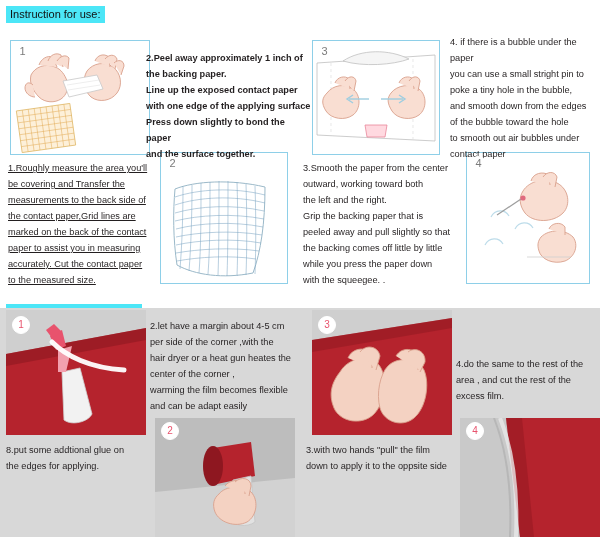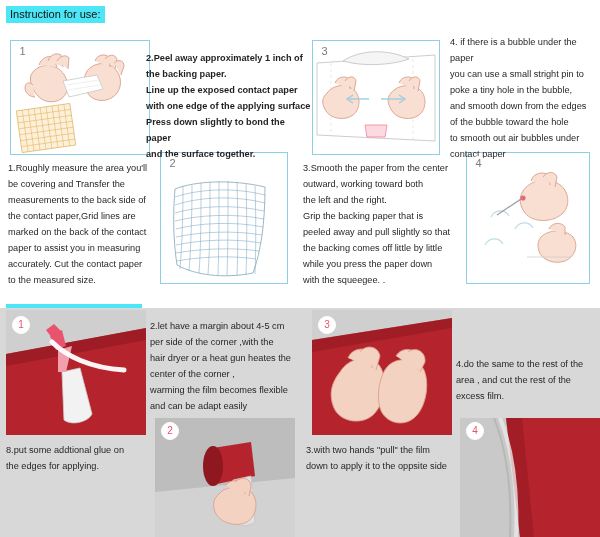--- a/index.html
+++ b/index.html
@@ -220,21 +220,21 @@
 
       <line x1="54" y1="46" x2="30" y2="62" stroke="#9d9d9d" stroke-width="1.2"></line>
       <circle cx="56" cy="45" r="2.6" fill="#e06a7e"></circle>
 
       <path d="M74 84 C82 76 98 76 106 84 C112 92 108 104 98 108 C86 112 74 106 72 98 C70 92 71 88 74 84 Z" fill="#f9ded2" stroke="#d9a08c" stroke-width="0.9"></path>
       <path d="M82 76 C84 70 94 68 98 74 L98 82" fill="#f9ded2" stroke="#d9a08c" stroke-width="0.9"></path>
       <path d="M60 104 L104 104" stroke="#cfcfcf" stroke-width="0.8"></path>
     </svg>
   </div>
 
-  <div class="txt" style="left:8px; top:160px; width:150px;">1.Roughly measure the area you'll
+  <div class="txt" style="left:8px; top:160px; width:150px;text-decoration:underline;">1.Roughly measure the area you'll
 be covering and Transfer the
 measurements to the back side of
 the contact paper,Grid lines are
 marked on the back of the contact
 paper to assist you in measuring
 accurately. Cut the contact paper
 to the measured size.</div>
 
   <div class="txt" style="left:146px; top:50px; width:166px;font-weight:bold;">2.Peel away approximately 1 inch of
   the backing paper.

